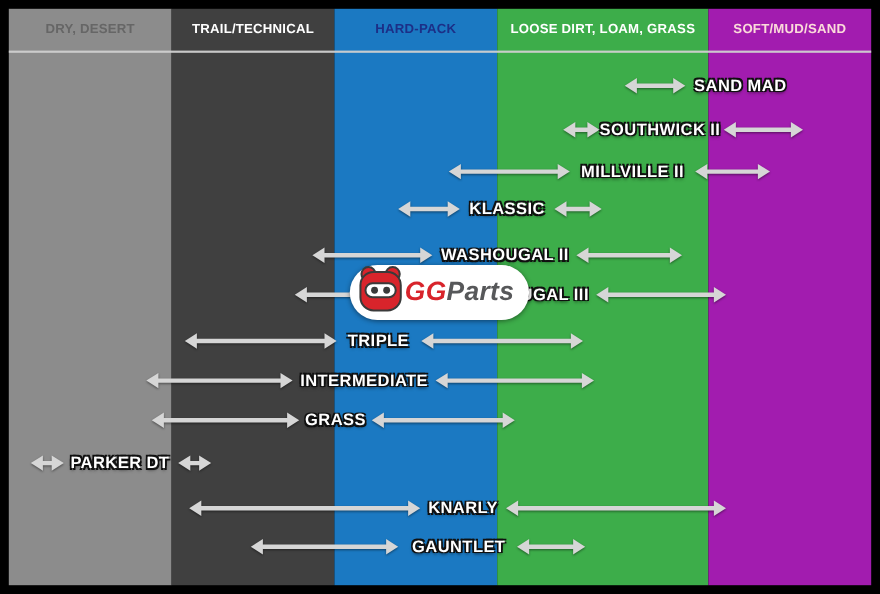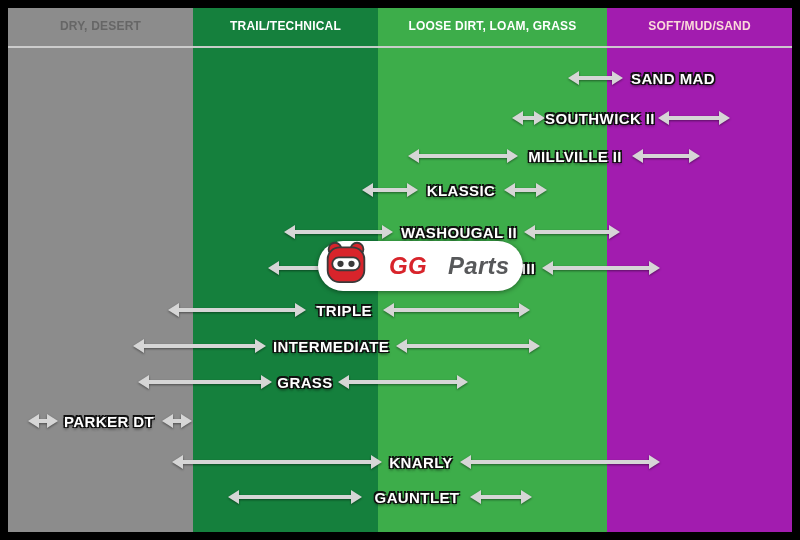--- a/index.html
+++ b/index.html
@@ -30,32 +30,35 @@
                 -1.5px 1.5px 0 #101010, 1.5px 1.5px 0 #101010,
                 0 2px 3px rgba(0,0,0,.7);
   }
   .watermark {
     position:absolute; left:318px; top:241px; height:50px; z-index:6;
     background:#fff; border-radius:25px; box-shadow:0 1px 5px rgba(0,0,0,.45);
     display:flex; align-items:center; padding:0 14px 0 6px; box-sizing:border-box;
   }
   .mascot { display:block; width:44px; height:48px; margin-top:-8px; }
   .wm-text { font-style:italic; font-weight:bold; font-size:24px; letter-spacing:.3px; line-height:1; }
-  .wm-text i { font-style:italic;margin-left:21px; }
+  .wm-text i { font-style:italic; }
 </style>
 </head>
 <body>
 
 <div class="stage" style="background: rgb(0, 0, 0);">
   <div class="inner" id="columns">
       <div class="col" style="background: rgb(140, 140, 140);">
         <div class="col-header" style="color: rgb(102, 102, 102);">DRY, DESERT</div>
       </div>
-      <div class="col" style="background: #15803d;">
+      <div class="col" style="background: #404040;">
         <div class="col-header" style="color: rgb(255, 255, 255);">TRAIL/TECHNICAL</div>
+      </div>
+      <div class="col" style="background: rgb(27, 121, 194);">
+        <div class="col-header" style="color: rgb(28, 47, 135);">HARD-PACK</div>
       </div>
       <div class="col" style="background: rgb(61, 173, 74); padding-left: 44px;">
         <div class="col-header" style="color: rgb(255, 255, 255);">LOOSE DIRT, LOAM, GRASS</div>
       </div>
       <div class="col" style="background: #a21caf;">
         <div class="col-header" style="color: rgb(251, 218, 218);">SOFT/MUD/SAND</div>
       </div>
     </div>
   <div class="header-line" style="background: rgb(208, 208, 208);"></div>
   <div class="tires" id="tires">

